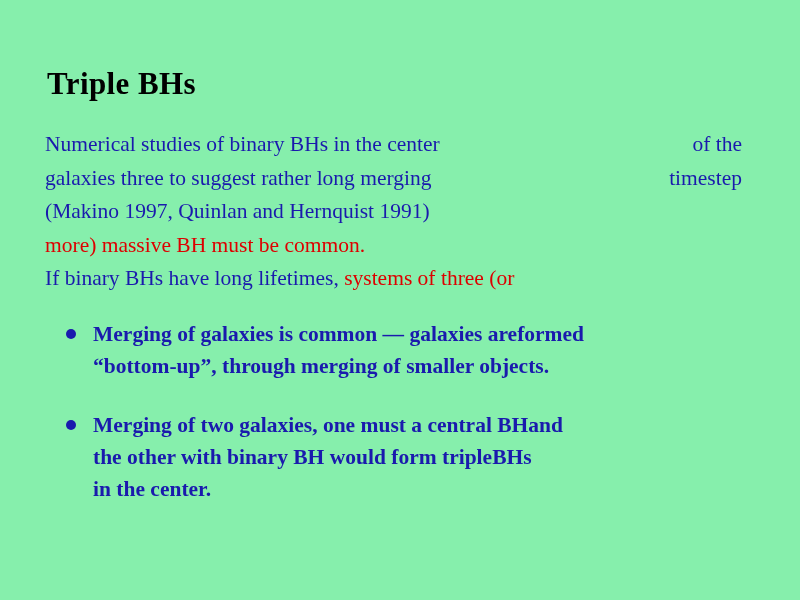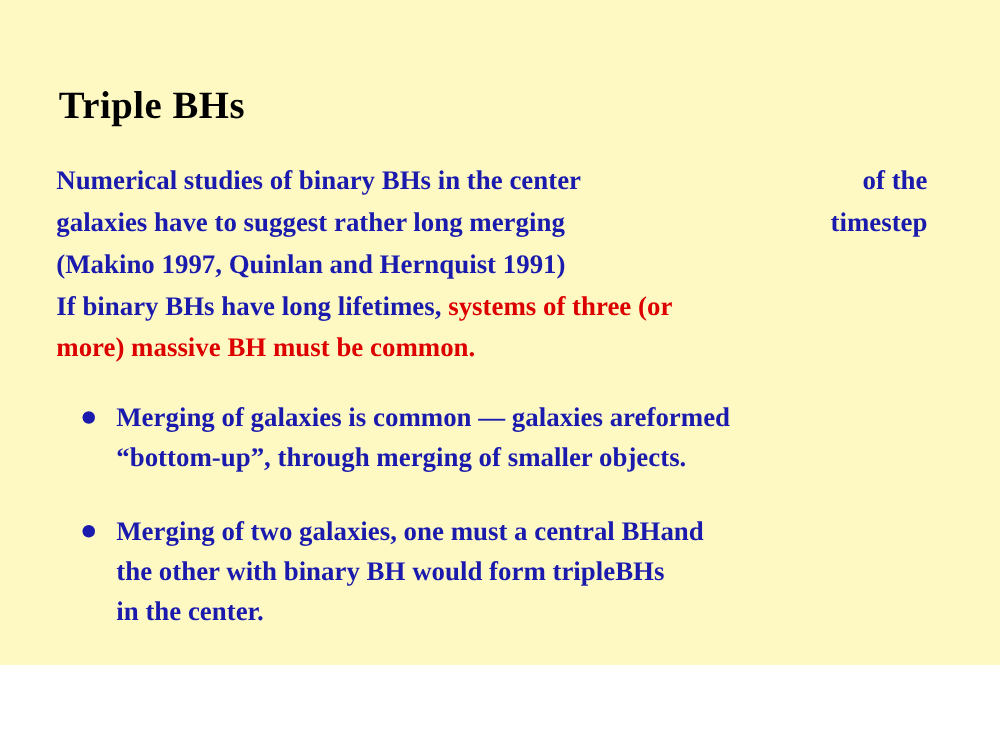--- a/index.html
+++ b/index.html
@@ -9,43 +9,43 @@
   body {
     width: 800px;
     height: 600px;
     background: #ffffff;
     font-family: "Liberation Serif", "DejaVu Serif", serif;
     overflow: hidden;
   }
   .slide {
     position: relative;
     width: 800px;
-    height: 532px;
-    background: #fef9c3;
+    height: 600px;
+    background: #86efac;
     box-sizing: border-box;
   }
   .slide-title {
     position: absolute;
     left: 47px;
     top: 66px;
     font-size: 31px;
     font-weight: bold;
     color: #000000;
     letter-spacing: 0.4px;
     white-space: nowrap;
   }
   .body-block {
     position: absolute;
     left: 45px;
     top: 128px;
     width: 697px;
   }
   .para-line {
     font-size: 21.5px;
-    font-weight: bold;
+    font-weight: normal;
     line-height: 33.5px;
     color: #1a1aad;
     white-space: nowrap;
   }
   .para-line.justify {
     display: flex;
     justify-content: space-between;
     white-space: normal;
   }
   .para-line.justify > span {
@@ -99,30 +99,30 @@
 <div class="slide">
 
   <div class="slide-title">Triple BHs</div>
 
   <div class="body-block">
     <div class="para-line justify">
       <span>Numerical studies of binary BHs in the center</span>
       <span>of the</span>
     </div>
     <div class="para-line justify">
-      <span>galaxies have to suggest rather long merging</span>
+      <span>galaxies three to suggest rather long merging</span>
       <span>timestep</span>
     </div>
     <div class="para-line">
       <span>(Makino 1997, Quinlan and Hernquist 1991)</span>
     </div>
-    <div class="para-line"><span class="blue">If binary BHs have long lifetimes, </span><span class="red">systems of three (or</span></div>
     <div class="para-line">
       <span class="red">more) massive BH must be common.</span>
     </div>
+    <div class="para-line"><span class="blue">If binary BHs have long lifetimes, </span><span class="red">systems of three (or</span></div>
   </div>
 
   <div class="bullet-block">
 
     <div class="bullet-item">
       <span class="bullet-dot"></span>
       <div class="bullet-line justify">
         <span>Merging of galaxies is common — galaxies are</span>
         <span>formed</span>
       </div>

